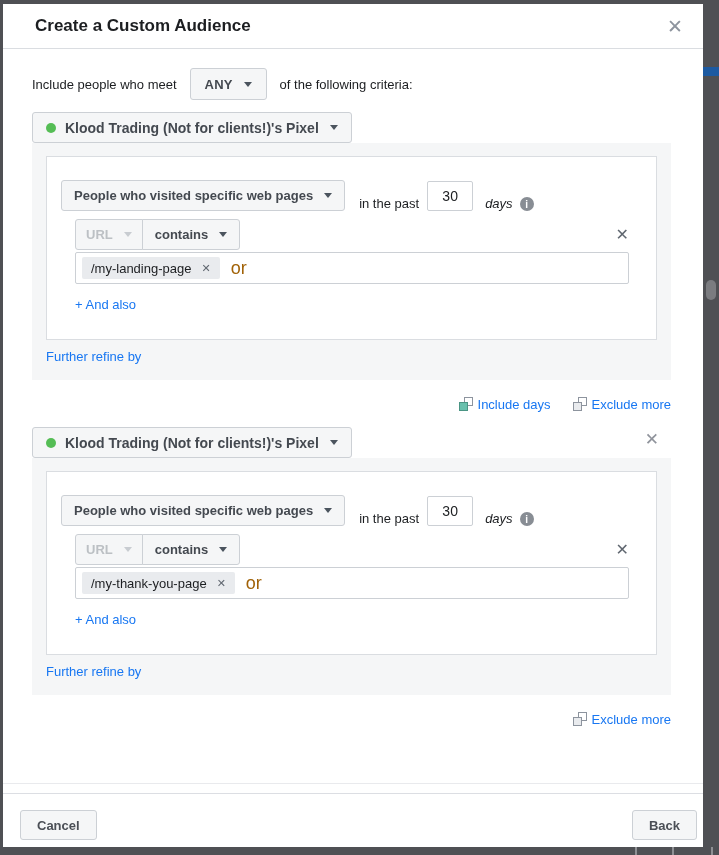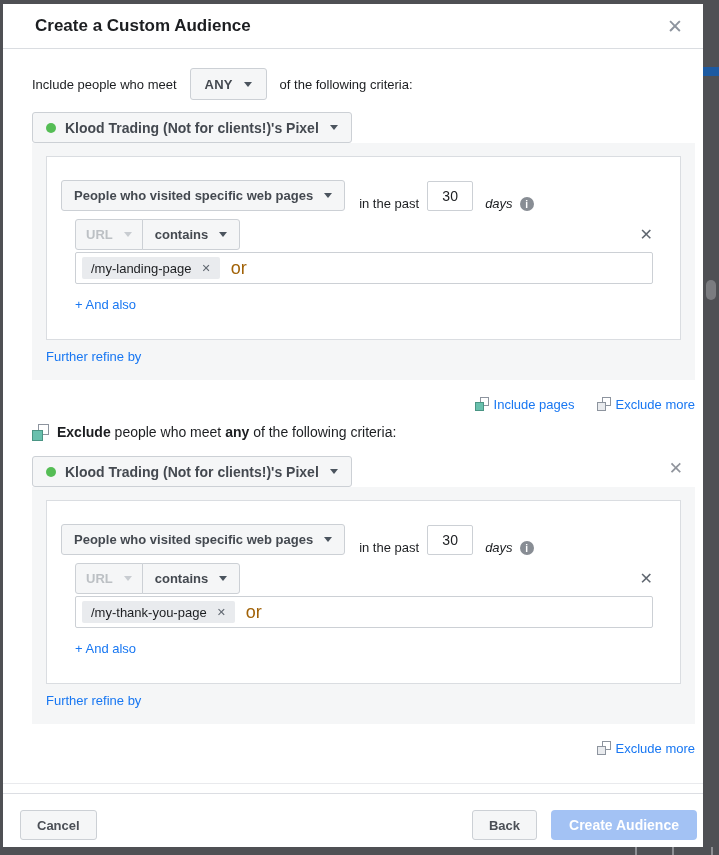--- a/index.html
+++ b/index.html
@@ -17,21 +17,21 @@
   .strip-blue { position:absolute; right:0; top:67px; width:16px; height:9px; background:#1d5aa1; }
   .strip-thumb { position:absolute; right:3px; top:280px; width:10px; height:20px; background:#7b7c80; border-radius:5px; }
   .strip-tick { position:absolute; bottom:0; width:2px; height:8px; background:#8f9094; }
 
   .modal { position:absolute; left:3px; top:4px; width:700px; height:843px; background:#fff; display:flex; flex-direction:column; border-radius:9px; }
 
   .modal-header { height:45px; flex:none; border-bottom:1px solid #dadde1; display:flex; align-items:center; padding:0 14px 0 32px; }
   .modal-title { font-size:17px; font-weight:bold; color:#1c1e21; }
   .modal-close { margin-left:auto; background:none; border:none; font-size:19px; color:#8d949e; cursor:pointer; line-height:1; padding:2px 6px; }
 
-  .modal-content { flex:1; padding:0 8px 0 29px; border-bottom:1px solid #e9eaed; }
+  .modal-content { flex:1; padding:0 32px 0 29px; border-bottom:1px solid #e9eaed; }
   .footer-gap { height:9px; flex:none; }
   .modal-footer { flex:none; height:54px; border-top:1px solid #dcdee3; display:flex; align-items:flex-start; padding:16px 6px 0 17px; }
 
   
   .btn { display:inline-flex; align-items:center; background:#f5f6f7; border:1px solid #ccd0d5; border-radius:3px; height:31px; padding:0 12px; font-size:13px; font-weight:bold; color:#444950; cursor:pointer; font-family:inherit; white-space:nowrap; }
   .caret { width:0; height:0; border-left:4px solid transparent; border-right:4px solid transparent; border-top:5px solid #4b545e; margin-left:11px; flex:none; }
   .btn.is-disabled { color:#bcc0c4; }
   .btn.is-disabled .caret { border-top-color:#c8ccd1; }
 
   .match-row { margin-top:19px; height:32px; display:flex; align-items:center; font-size:13px; }
@@ -151,43 +151,31 @@
         </div>
         <a class="link refine">Further refine by</a>
       </div>
 
       <div class="more-row">
         <a class="link more-link">
           <span class="sq-icon">
               <span class="back"></span>
               <span class="front"></span>
             </span>
-          <span>Include pages</span>
+          <span>Include days</span>
         </a>
         <a class="link more-link">
           <span class="sq-icon gray">
               <span class="back"></span>
               <span class="front"></span>
             </span>
           <span>Exclude more</span>
         </a>
       </div>
 
-      <div class="exclude-header">
-        <span class="sq-icon big">
-            <span class="back"></span>
-            <span class="front"></span>
-          </span>
-        <span>
-          <b>Exclude</b>
-          <span>people who meet</span>
-          <b>any</b>
-          <span>of the following criteria:</span>
-        </span>
-      </div>
 
       <div class="pixel-row" style="margin-top:13px;">
         <button class="btn pixel-btn">
           <span class="pixel-dot"></span>
           <span class="label">Klood Trading (Not for clients!)'s Pixel</span>
           <i class="caret"></i>
         </button>
         <button class="section-x">✕</button>
       </div>
 
@@ -236,21 +224,20 @@
         </a>
       </div>
 
     </div>
 
     <div class="footer-gap"></div>
 
     <div class="modal-footer">
       <button class="fbtn">Cancel</button>
       <button class="fbtn back">Back</button>
-      <button class="fbtn primary">Create Audience</button>
     </div>
 
   </div>
 
   <div class="strip top"></div>
   <div class="strip left"></div>
   <div class="strip right"></div>
   <div class="strip bottom"></div>
   <div class="strip-blue"></div>
   <div class="strip-thumb"></div>

